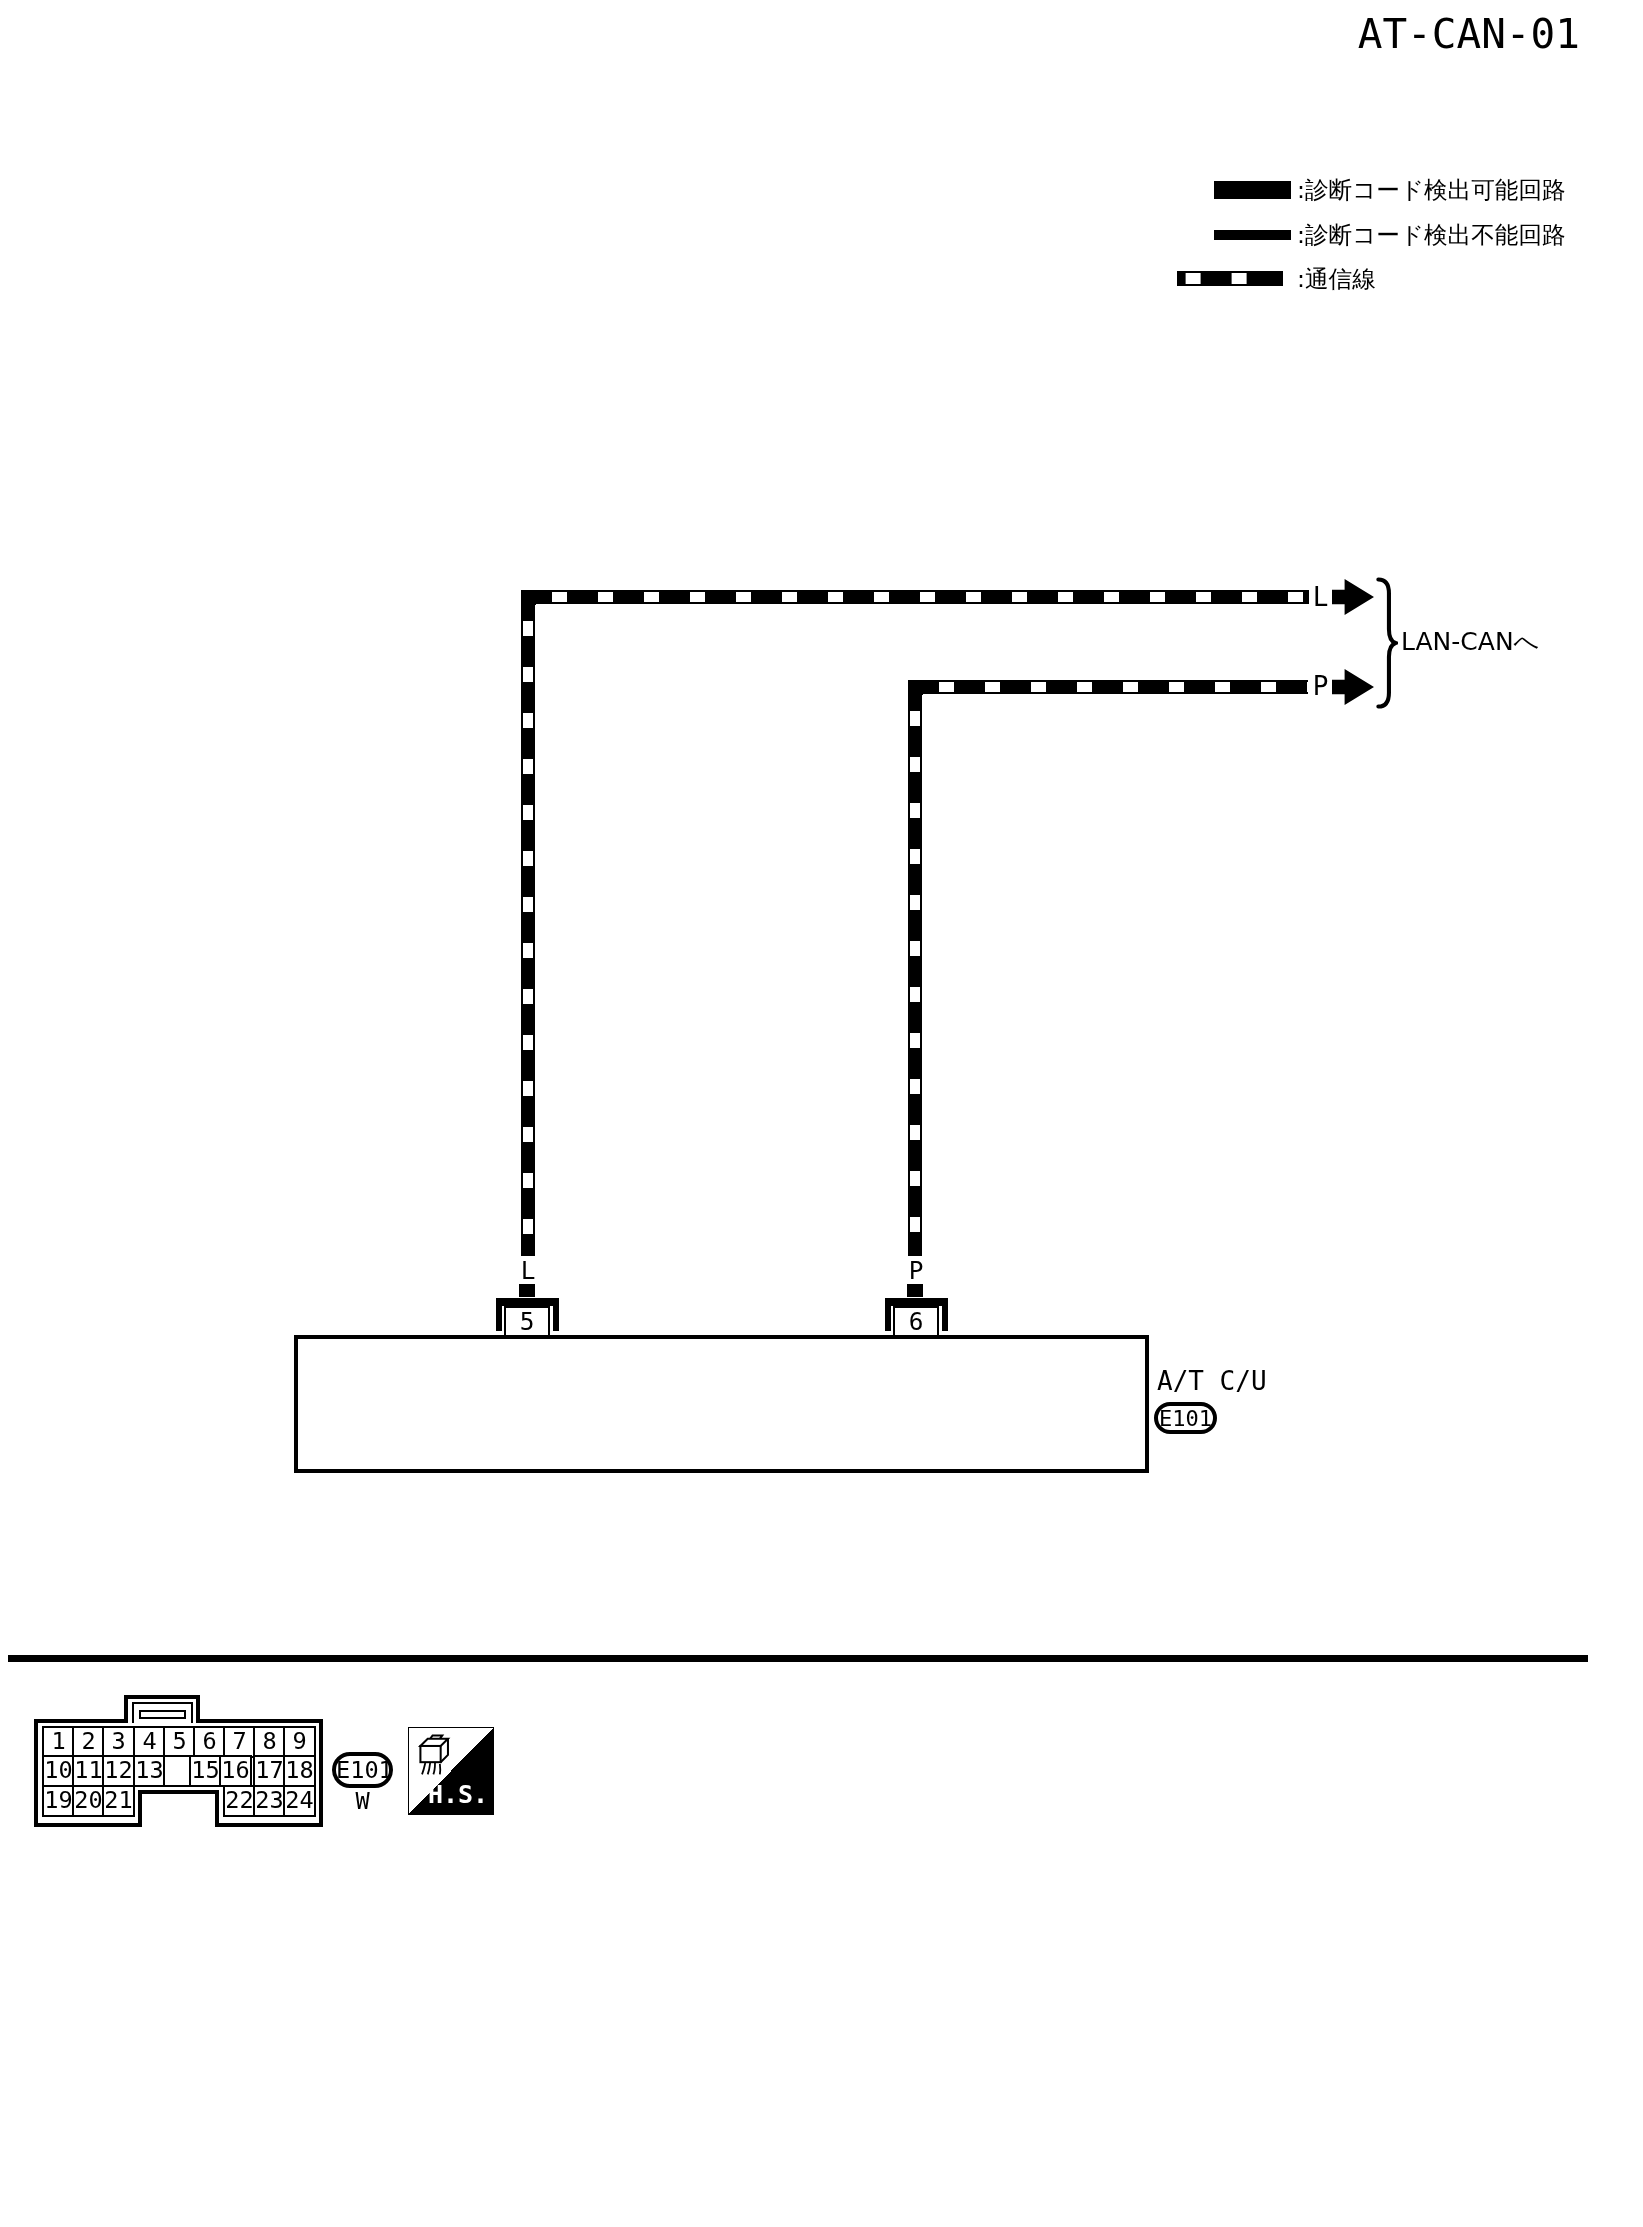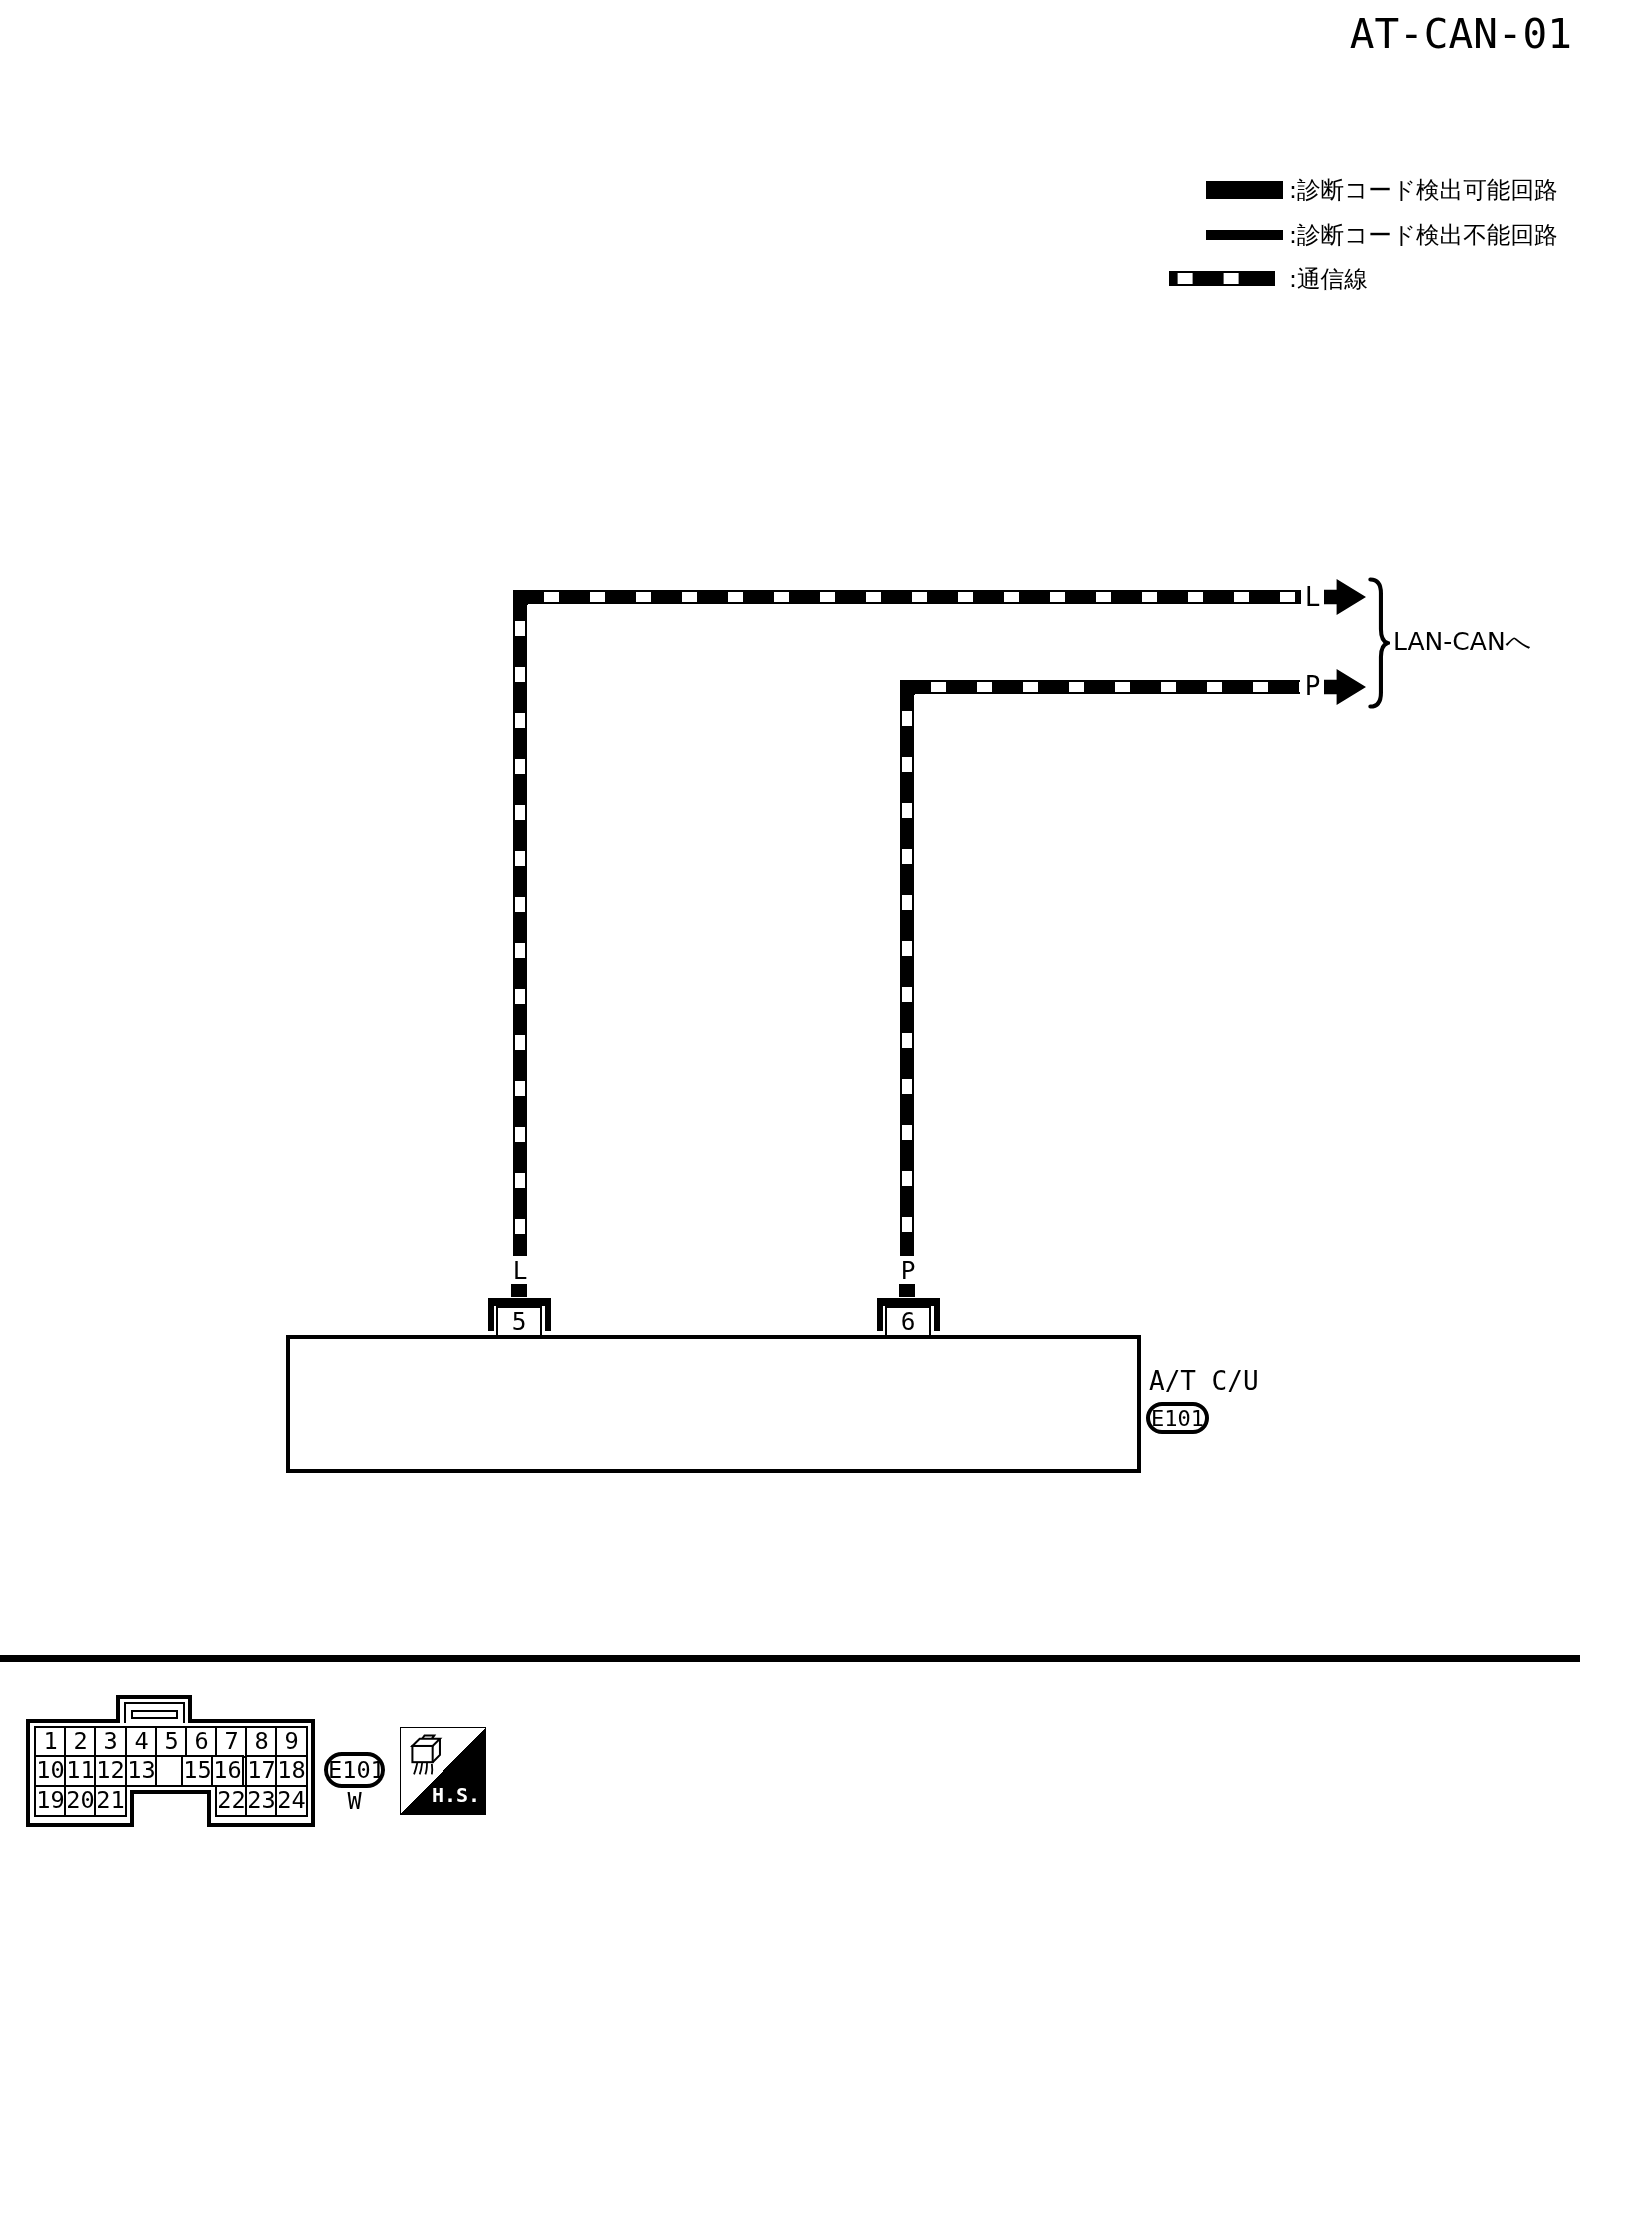--- a/index.html
+++ b/index.html
@@ -1,17 +1,17 @@
 <!DOCTYPE html>
 <html style="font-size:13px"><head>
 <meta charset="utf-8">
 <style>
   html,body{margin:0;padding:0;background:#fff;}
   #page{position:relative;width:1580px;height:2227px;background:#fff;overflow:hidden;
-        font-family:"DejaVu Sans Mono",monospace;color:#000;}
+        font-family:"DejaVu Sans Mono",monospace;color:#000;margin-left:8px;}
   .abs{position:absolute;}
   .jp{font-family:"DejaVu Sans","Liberation Sans",sans-serif;}
   .mono{font-family:"DejaVu Sans Mono","Liberation Mono",monospace;}
 
   
   .comm-h{height:9.8px;border-top:2.4px solid #000;border-bottom:2.4px solid #000;
           background:repeating-linear-gradient(90deg,#000 0 31px,#fff 31px 46px);}
   .comm-v{width:9.8px;border-left:2.4px solid #000;border-right:2.4px solid #000;
           background:repeating-linear-gradient(180deg,#000 0 31px,#fff 31px 46px);}
   .corner{width:14.6px;height:14.6px;background:#000;}
@@ -48,21 +48,21 @@
   
   .conn-outline{box-sizing:border-box;width:289px;height:108px;border:4.1px solid #000;background:#fff;z-index:1;}
   .conn-tab{box-sizing:border-box;width:76px;height:28px;border:4.1px solid #000;border-bottom:none;background:#fff;z-index:2;}
   .conn-tab-inner{box-sizing:border-box;width:61px;height:21px;border:2.4px solid #000;border-bottom:none;background:#fff;z-index:3;}
   .conn-slot{box-sizing:border-box;width:47px;height:9px;border:2.4px solid #000;background:#fff;z-index:4;}
   .conn-notch{box-sizing:border-box;width:81px;height:37px;border:4.1px solid #000;border-bottom:none;background:#fff;z-index:2;}
   .cell{box-sizing:border-box;width:33px;height:32px;border:2.4px solid #000;background:#fff;
         font-size:23.6px;line-height:27px;text-align:center;z-index:3;}
   .hs{box-sizing:border-box;width:86px;height:88px;border:1.6px solid #000;
       background:linear-gradient(to bottom right,#fff 0 50%,#000 50% 100%);z-index:2;}
-  .hs-text{position:absolute;right:4.9px;bottom:6.5px;color:#fff;font-weight:bold;font-size:20px;line-height:24.4px;}
+  .hs-text{position:absolute;right:4.9px;bottom:6.5px;color:#fff;font-weight:bold;font-size:25px;line-height:24.4px;}
   .w-label{font-size:23.6px;text-align:center;}
 </style>
 </head>
 <body>
 
 <div id="page">
 
   <div class="abs mono" style="top:13px;right:8.1px;font-size:41px;line-height:42px;">AT-CAN-01</div>
 
   <div class="abs sw-thick" style="left:1206px;top:181px;"></div>

